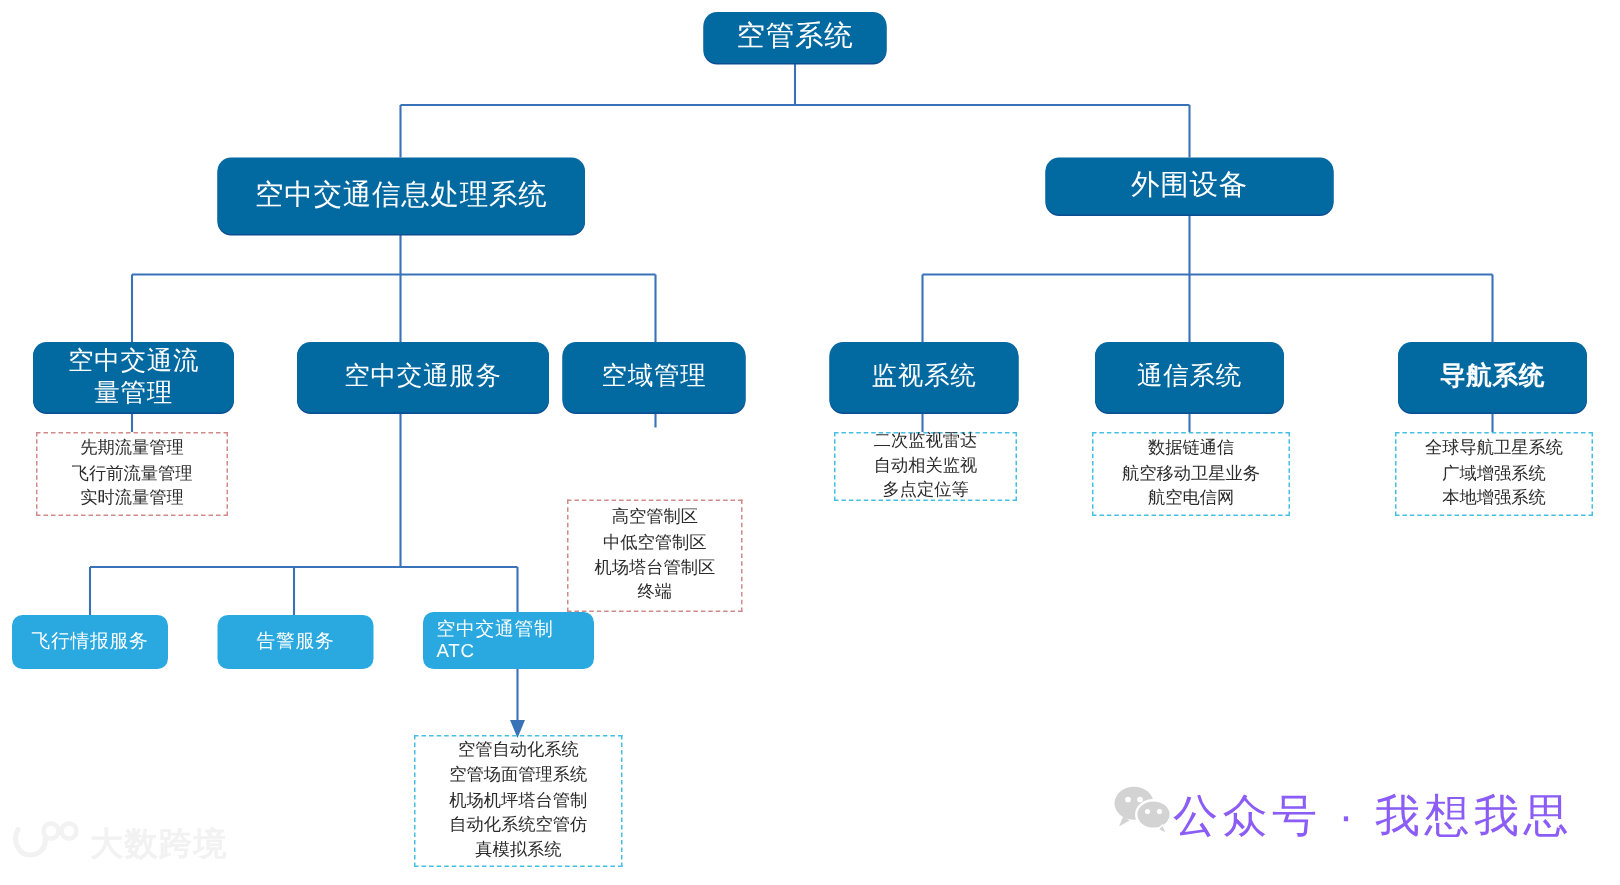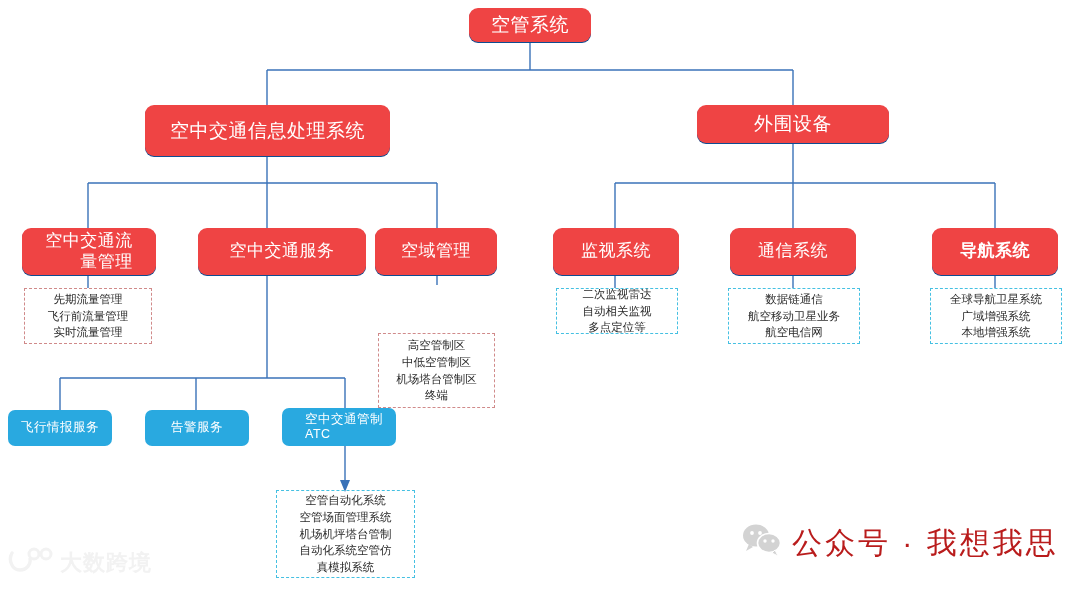--- a/index.html
+++ b/index.html
@@ -12,44 +12,44 @@
   svg.links{position:absolute;left:0;top:0;width:1080px;height:590px;pointer-events:none;}
 
   .node{
     position:absolute;box-sizing:border-box;
     display:flex;align-items:center;justify-content:center;
     text-align:center;border-radius:9px;
     color:#ffffff;line-height:1.22;
     letter-spacing:.5px;
     white-space:pre-line;
   }
-  .node.dark{background:#ef4444;box-shadow:0 1px 0 #0d4d92;text-align:right;}
+  .node.dark{background:#0369a1;box-shadow:0 1px 0 #0d4d92;}
   .node.cyan{background:#29A9E0;border-radius:7px;}
-  .node.cyan.left{justify-content:flex-start;text-align:left;padding-left:23px;}
+  .node.cyan.left{justify-content:flex-start;text-align:left;padding-left:9px;}
 
   .lvl0{font-size:19px;}
   .lvl1{font-size:19px;}
   .lvl2{font-size:17px;}
   .lvl3{font-size:12.5px;}
 
   .detail{
     position:absolute;box-sizing:border-box;
     display:flex;align-items:center;justify-content:center;
     text-align:center;white-space:pre-line;
     font-size:11.5px;line-height:1.45;color:#2b2b2b;
     background:transparent;
   }
   .detail.red{border:1.3px dashed #D08A8A;}
   .detail.cyan{border:1.3px dashed #45C0E2;}
 
   
   .wm-right{
     position:absolute;left:742px;top:523px;
-    display:flex;align-items:center;gap:10px;
-    color:#b91c1c;font-size:30px;letter-spacing:3px;
+    display:flex;align-items:center;gap:0;
+    color:#8b5cf6;font-size:30px;letter-spacing:3px;
     user-select:none;
   }
   .wm-right .wx{display:block;}
   .wm-left{
     position:absolute;left:8px;top:547px;
     display:flex;align-items:center;gap:6px;
     color:#f2f2f2;font-size:22px;font-weight:bold;letter-spacing:1px;
     user-select:none;
   }
 </style>

